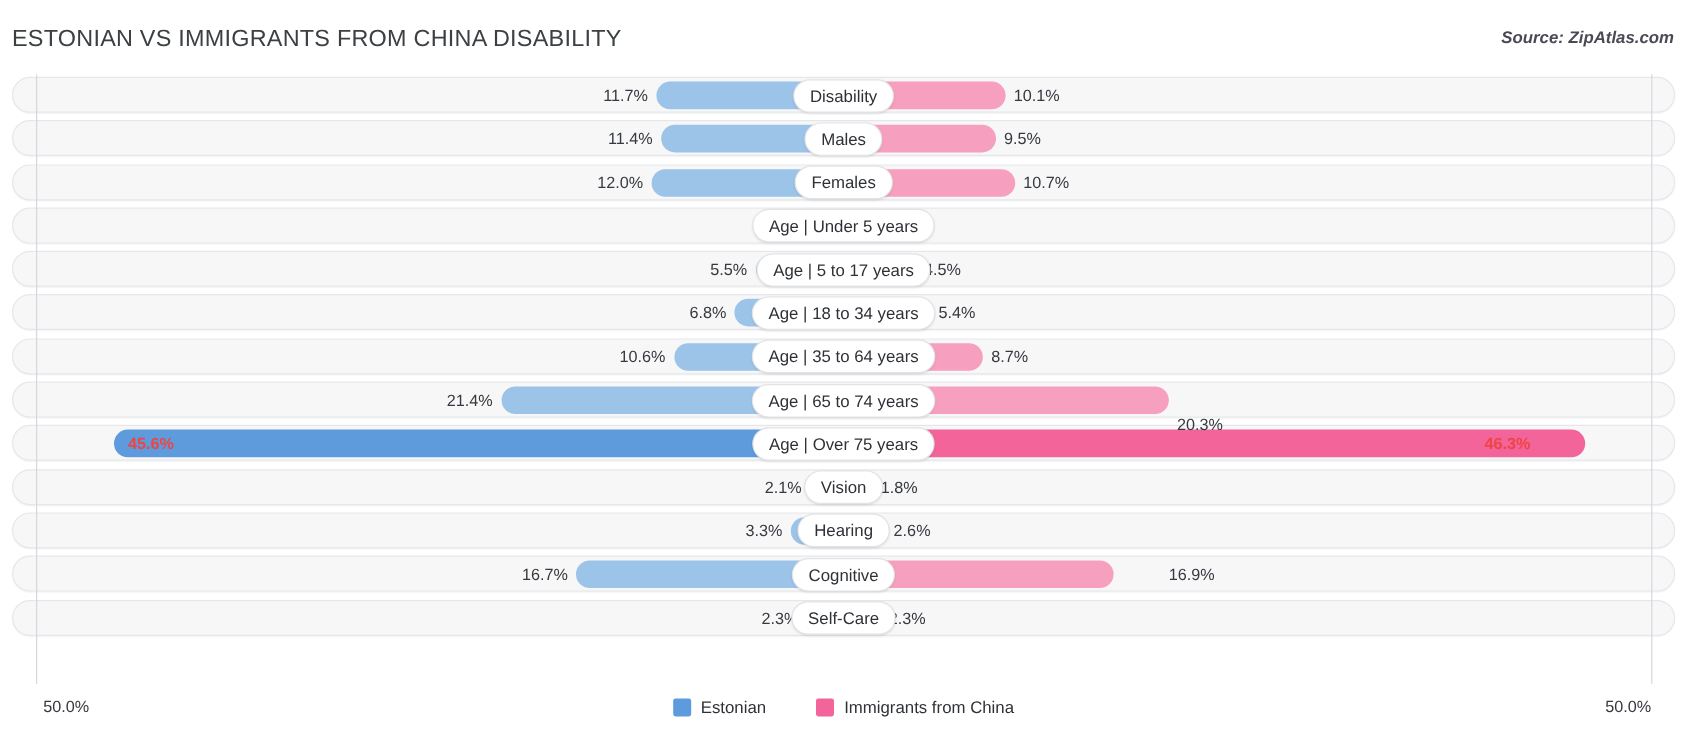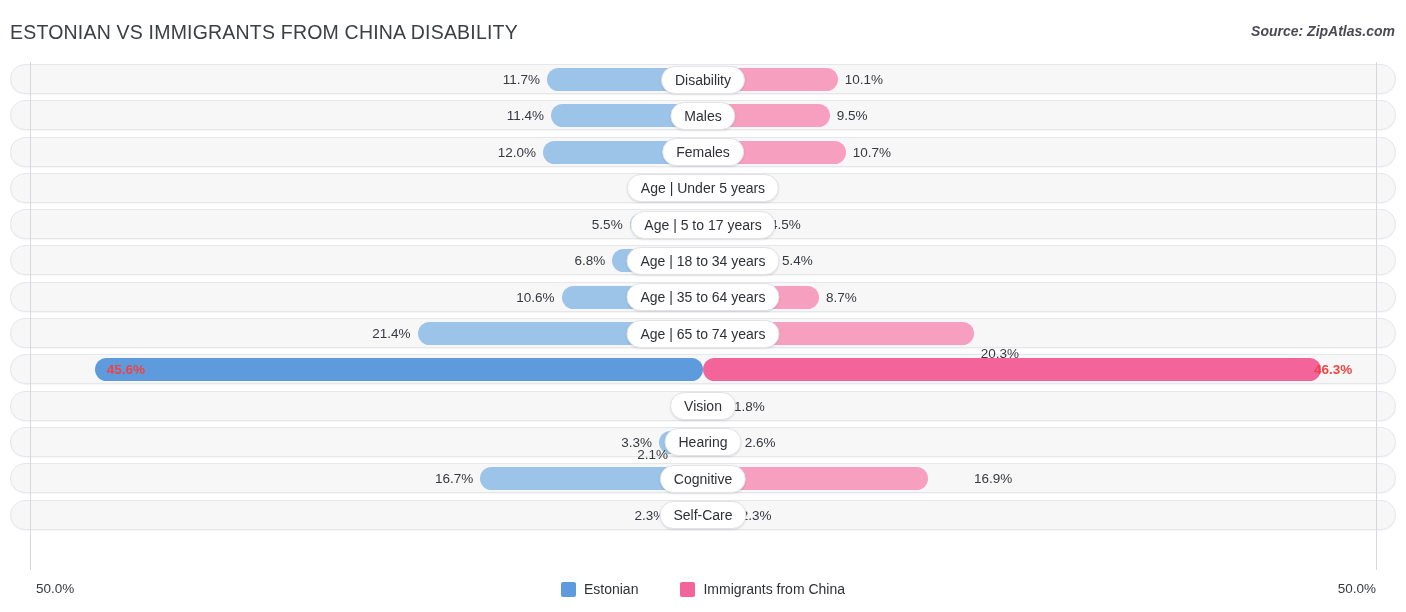--- a/index.html
+++ b/index.html
@@ -244,27 +244,28 @@
           <div class="bar right" style="left: 703px; width: 270.802px; background: rgb(247, 159, 190);"></div>
           <div class="val left" style="right: 995.476px;">21.4%</div>
           <div class="val right" style="left: 980.802px; margin-top: 20px;">20.3%</div>
           <div class="cat" style="left: 703px;">Age | 65 to 74 years</div>
         </div>
         <div class="row">
           <div class="track"></div>
           <div class="bar left" style="left: 94.696px; width: 608.304px; background: rgb(93, 155, 221);"></div>
           <div class="bar right" style="left: 703px; width: 617.642px; background: rgb(242, 100, 154);"></div>
           <div class="val left inside" style="left: 106.696px; text-align: left;">45.6%</div>
-          <div class="val right inside" style="left: 1314px;">46.3%</div>
+          <div class="val right inside" style="left: 1237px;">46.3%</div>
+          <div class="cat" style="left: 703px;">Age | Over 75 years</div>
         </div>
         <div class="row">
           <div class="track"></div>
           <div class="bar left" style="left: 674.986px; width: 28.014px; background: rgb(156, 195, 232);"></div>
           <div class="bar right" style="left: 703px; width: 24.012px; background: rgb(247, 159, 190);"></div>
-          <div class="val left" style="right: 738.014px; margin-top: 48px;">2.1%</div>
+          <div class="val left" style="right: 738.014px;">2.1%</div>
           <div class="val right" style="left: 734.012px;">1.8%</div>
           <div class="cat" style="left: 703px;">Vision</div>
         </div>
         <div class="row">
           <div class="track"></div>
           <div class="bar left" style="left: 658.978px; width: 44.022px; background: rgb(156, 195, 232);"></div>
           <div class="bar right" style="left: 703px; width: 34.684px; background: rgb(247, 159, 190);"></div>
           <div class="val left" style="right: 754.022px;">3.3%</div>
           <div class="val right" style="left: 744.684px;">2.6%</div>
           <div class="cat" style="left: 703px;">Hearing</div>

